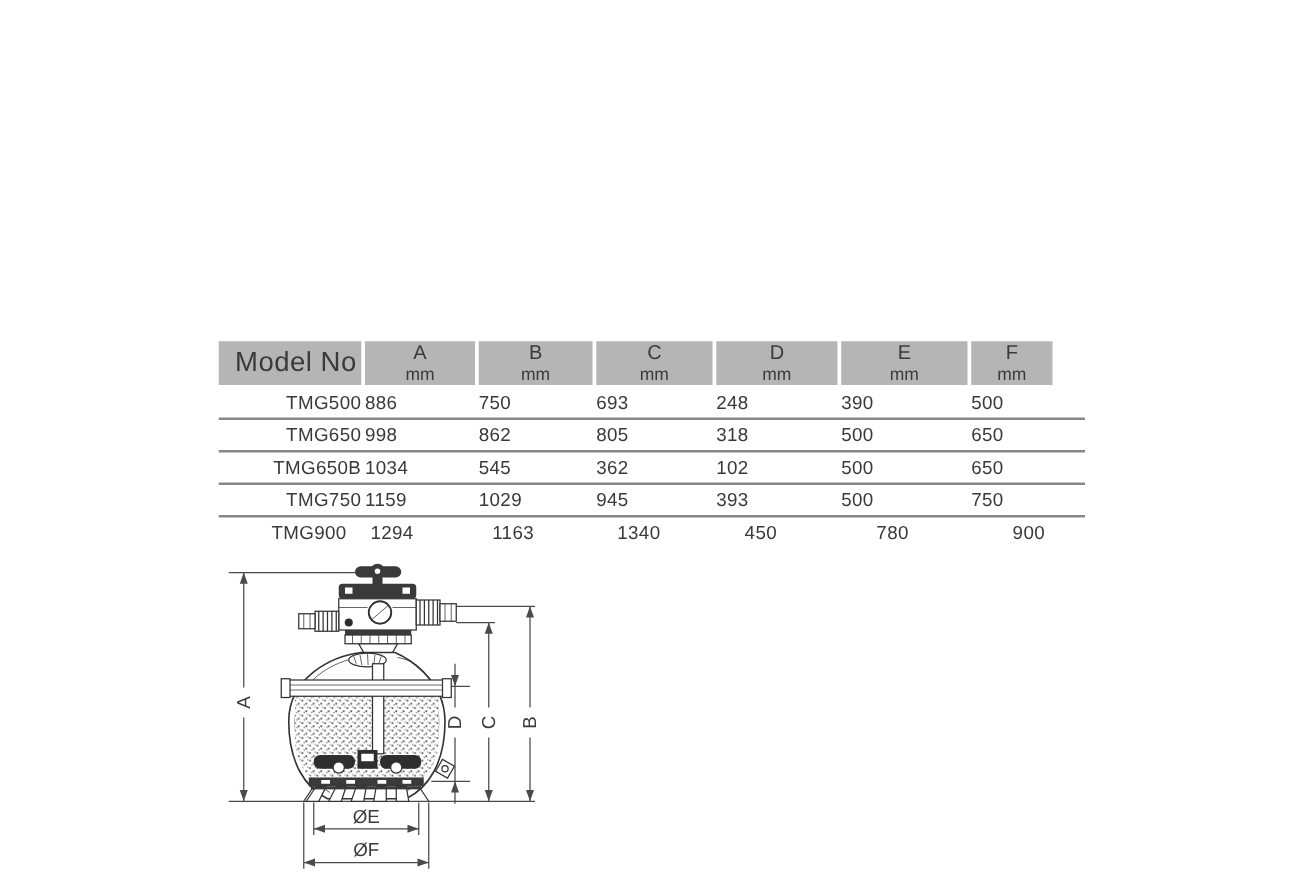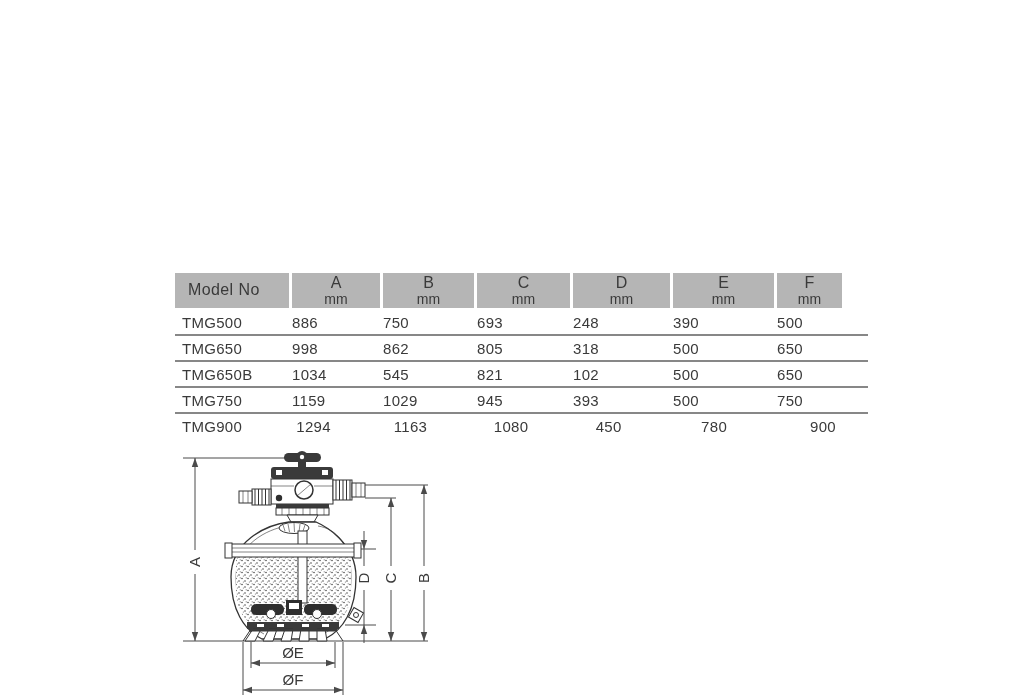--- a/index.html
+++ b/index.html
@@ -4,35 +4,35 @@
 <style>
   html,body{margin:0;padding:0;background:#ffffff;}
   .sheet{
     position:relative;width:1035px;height:700px;background:#ffffff;overflow:hidden;
     font-family:"Liberation Sans",sans-serif;color:#3a3a3a;
   }
   
   .spec-table{position:absolute;left:175px;top:273px;width:693px;}
   .thead{display:flex;gap:3px;width:667px;}
   .hc{background:#b5b5b5;height:35px;display:flex;flex-direction:column;justify-content:center;align-items:center;line-height:1.02;}
-  .hc.c0{align-items:flex-start;justify-content:center;padding-left:13px;box-sizing:border-box;font-size:16px;letter-spacing:.4px;}
+  .hc.c0{align-items:flex-start;justify-content:center;padding-left:13px;box-sizing:border-box;font-size:22px;letter-spacing:.4px;}
   .hc .dim{font-size:16px;}
   .hc .unit{font-size:14px;}
   .c0{width:114px;}
   .c1{width:88px;}
   .c2{width:91px;}
   .c3{width:93px;}
   .c4{width:97px;}
   .c5{width:101px;}
   .c6{width:65px;}
   .tbody{margin-top:2px;width:693px;}
   .row{display:flex;gap:3px;height:24px;align-items:center;border-bottom:2px solid #878787;}
   .row:last-child{border-bottom:none;gap:19px;}
   .tc{font-size:15px;letter-spacing:.3px;}
-  .tc.model{text-align:left;padding-left:7px;box-sizing:border-box;}
+  .tc.model{text-align:right;padding-left:7px;box-sizing:border-box;}
   
   .diagram{position:absolute;left:175px;top:445px;}
   .diagram text{font-family:"Liberation Sans",sans-serif;font-size:15px;fill:#3a3a3a;}
   .dimline{stroke:#4a4a4a;stroke-width:1;fill:none;}
   .arrow{fill:#4a4a4a;stroke:none;}
   .draw{stroke:#333;stroke-width:1;}
   .thin{stroke:#333;stroke-width:.6;}
 </style>
 </head>
 <body>
@@ -84,39 +84,39 @@
         <div class="tc c2">862</div>
         <div class="tc c3">805</div>
         <div class="tc c4">318</div>
         <div class="tc c5">500</div>
         <div class="tc c6">650</div>
       </div>
       <div class="row">
         <div class="tc c0 model">TMG650B</div>
         <div class="tc c1">1034</div>
         <div class="tc c2">545</div>
-        <div class="tc c3">821</div>
+        <div class="tc c3">362</div>
         <div class="tc c4">102</div>
         <div class="tc c5">500</div>
         <div class="tc c6">650</div>
       </div>
       <div class="row">
         <div class="tc c0 model">TMG750</div>
         <div class="tc c1">1159</div>
         <div class="tc c2">1029</div>
         <div class="tc c3">945</div>
         <div class="tc c4">393</div>
         <div class="tc c5">500</div>
         <div class="tc c6">750</div>
       </div>
       <div class="row">
         <div class="tc c0 model">TMG900</div>
         <div class="tc c1">1294</div>
         <div class="tc c2">1163</div>
-        <div class="tc c3">1080</div>
+        <div class="tc c3">1340</div>
         <div class="tc c4">450</div>
         <div class="tc c5">780</div>
         <div class="tc c6">900</div>
       </div>
     </div>
   </div>
 
   <svg class="diagram" width="265" height="255" viewBox="0 0 265 255" xmlns="http://www.w3.org/2000/svg">
     <defs>
       <pattern id="sand" patternUnits="userSpaceOnUse" width="6" height="6">

